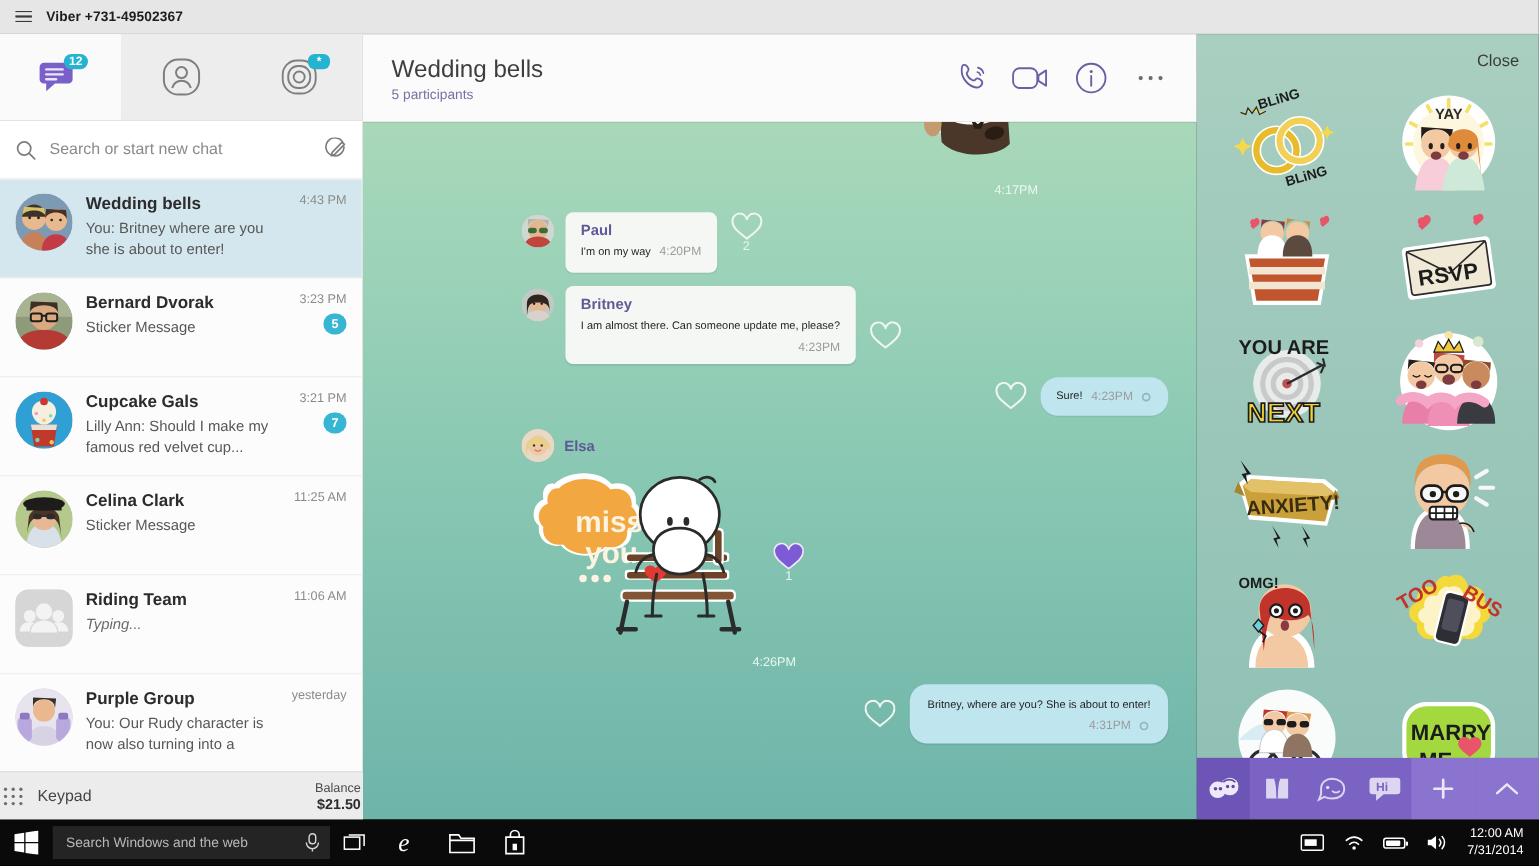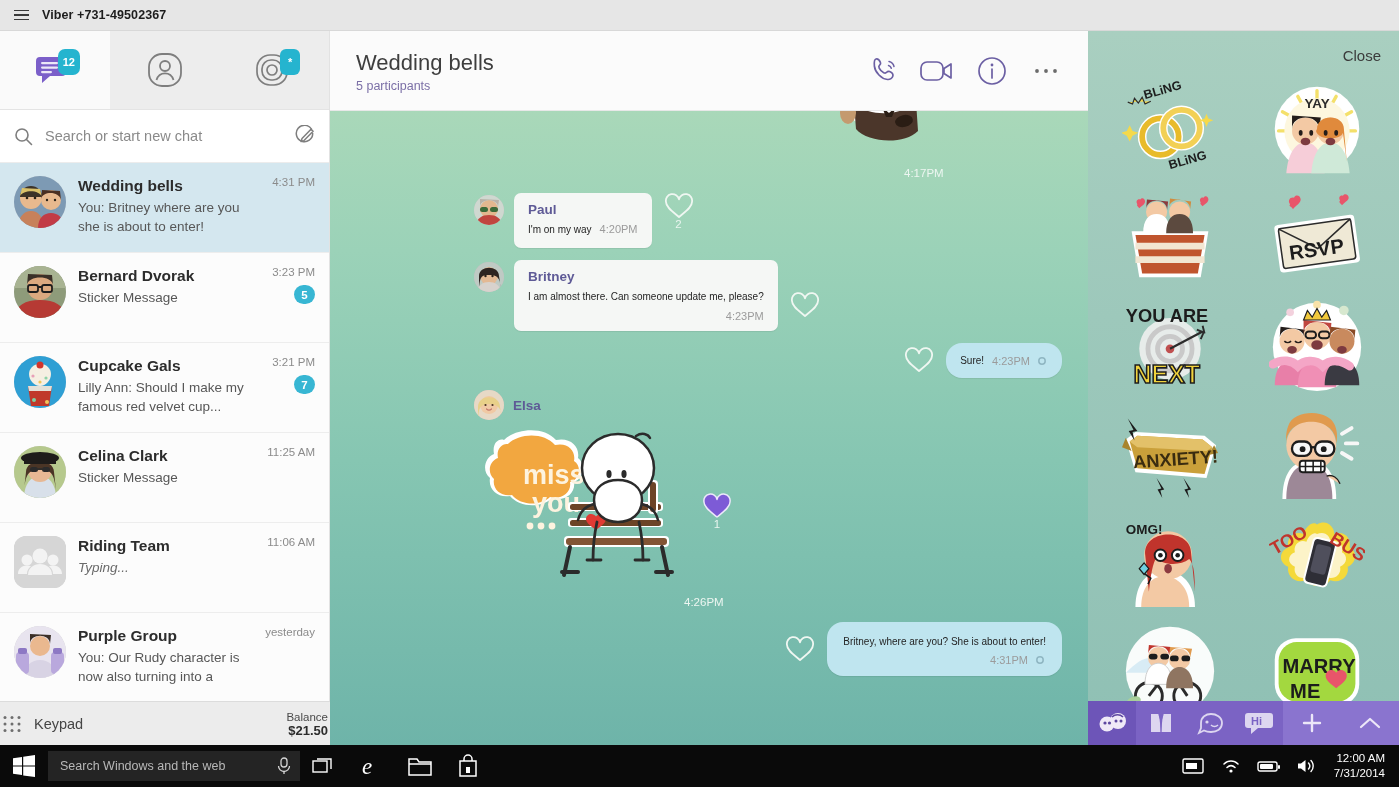--- a/index.html
+++ b/index.html
@@ -28,21 +28,21 @@
   .body-row { position: absolute; left: 0; top: 31px; width: 1399px; height: 714px; display: flex; }
 
   
   .sidebar { width: 330px; height: 714px; background: #fdfdfd; position: relative;
              border-right: 1px solid #e2e2e2; display: flex; flex-direction: column; }
   .tabbar { height: 79px; display: flex; background: #ededed; border-bottom: 1px solid #e4e4e4; }
   .tab { flex: 1; display: flex; align-items: center; justify-content: center; position: relative; cursor: pointer; }
   .tab.active { background: #fafafa; }
   .badge {
     position: absolute; background: #25b4cf; color: #fff; border-radius: 7px;
-    font-size: 11px; font-weight: bold; min-width: 22px; height: 26px;
+    font-size: 11px; font-weight: bold; min-width: 22px; height: 14px;
     display: flex; align-items: center; justify-content: center; padding: 0 4px;
   }
   .badge.chat-badge { left: 50%; margin-left: 3px; top: 18px; }
   .badge.star-badge { left: 50%; margin-left: 6px; top: 18px; min-width: 20px; border-radius: 6px; }
 
   .searchbar { height: 53px; display: flex; align-items: center; padding: 0 14px; gap: 12px;
                border-bottom: 1px solid #ececec; background: #fff; }
   .search-input { flex: 1; border: none; outline: none; font-size: 14.5px; color: #6d6d6d;
                   font-family: "Liberation Sans", sans-serif; background: transparent; }
   .search-input::placeholder { color: #8a8a8a; }
@@ -107,21 +107,21 @@
   .msg-input::placeholder { color: #9a9a9a; }
 
   
   .sticker-panel { width: 311px; height: 714px; position: relative;
                    background: linear-gradient(180deg,#a9cfc0 0%, #9dc8bb 40%, #8fc0b4 100%); }
   .sp-close { position: absolute; right: 18px; top: 16px; font-size: 15px; color: #3b3b3b; cursor: pointer; }
   .sp-grid { position: absolute; left: 0; top: 44px; width: 311px; height: 626px;
              display: grid; grid-template-columns: 1fr 1fr; grid-auto-rows: 108px;
              padding: 0 8px; overflow: hidden; }
   .sp-cell { display: flex; align-items: center; justify-content: center; cursor: pointer; }
-  .sp-bar { position: absolute; left: 0; bottom: 0; width: 311px; height: 44px;
+  .sp-bar { position: absolute; left: 0; bottom: 0; width: 311px; height: 56px;
             background: #7b63c4; display: flex; }
   .sp-bar .sb { flex: 1; display: flex; align-items: center; justify-content: center; cursor: pointer; }
   .sp-bar .sb.dark { background: #6d55b8; flex: 0 0 48px; }
   .sp-bar .sb.lighter { background: #8a74cf; flex: 0 0 58px; }
 
   
   .taskbar { position: absolute; left: 0; bottom: 0; width: 1399px; height: 42px;
              background: #0a0a0a; display: flex; align-items: center; }
   .start-btn { width: 48px; height: 42px; display: flex; align-items: center; justify-content: center; cursor: pointer; }
   .tb-search { width: 252px; height: 30px; background: #242424; display: flex; align-items: center;
@@ -211,21 +211,21 @@
                 <circle cx="21" cy="22" r="1.3" fill="#2a2118"></circle>
               <circle cx="33" cy="24" r="1.2" fill="#2a2118"></circle>
                 <circle cx="41" cy="24" r="1.2" fill="#2a2118"></circle>
             </svg>
           </div>
           <div class="ci-main">
             <div class="ci-title">Wedding bells</div>
             <div class="ci-sub">You: Britney where are you she is about to enter!</div>
           </div>
           <div class="ci-right">
-            <div class="ci-time">4:31 PM</div>
+            <div class="ci-time">4:43 PM</div>
           </div>
         </div>
 
         <div class="chat-item">
           <div class="avatar">
             <svg width="52" height="52" viewBox="0 0 52 52">
               <rect width="52" height="52" fill="#8e9b7a"></rect>
               <path d="M0 0h52v22H0z" fill="#a8b392"></path>
               <circle cx="26" cy="21" r="13" fill="#dba97f"></circle>
               <path d="M13 19c1-10 25-10 26 0l-1-10-24-1z" fill="#3a3028"></path>

